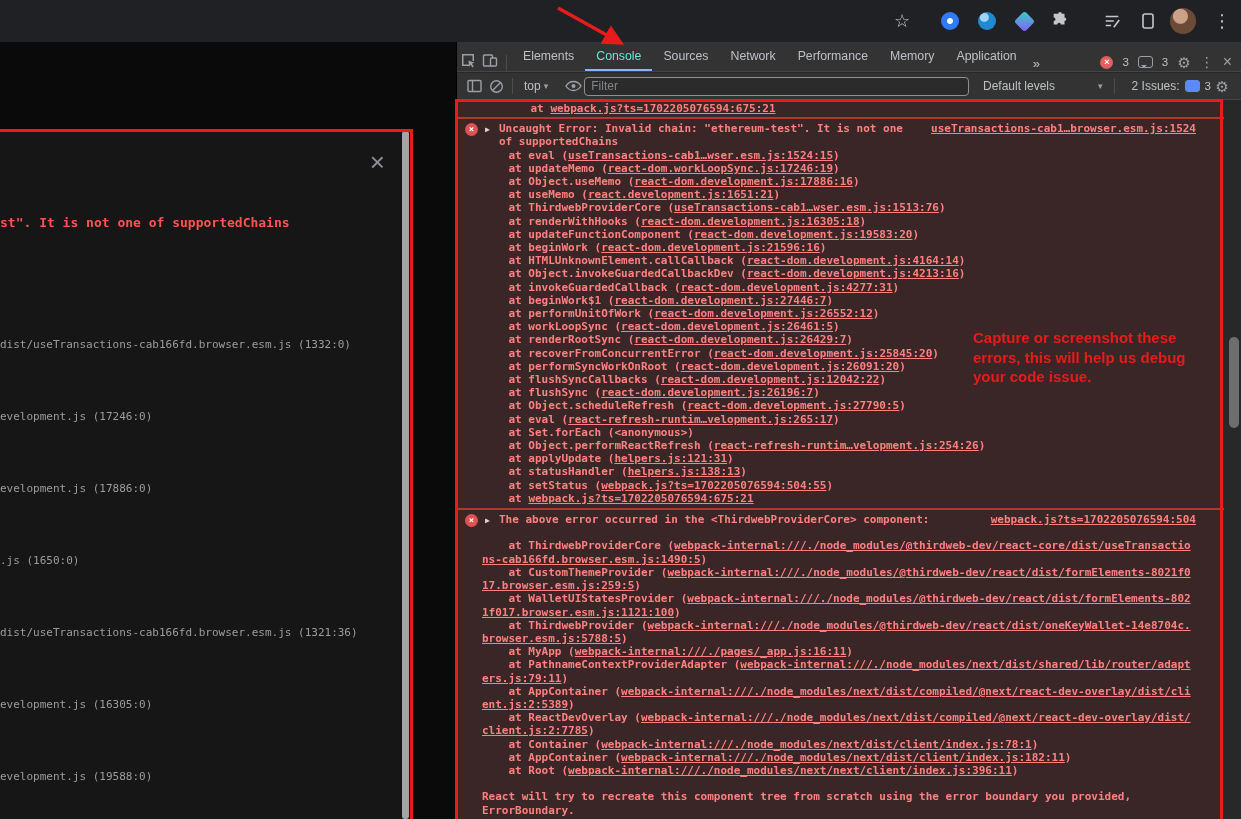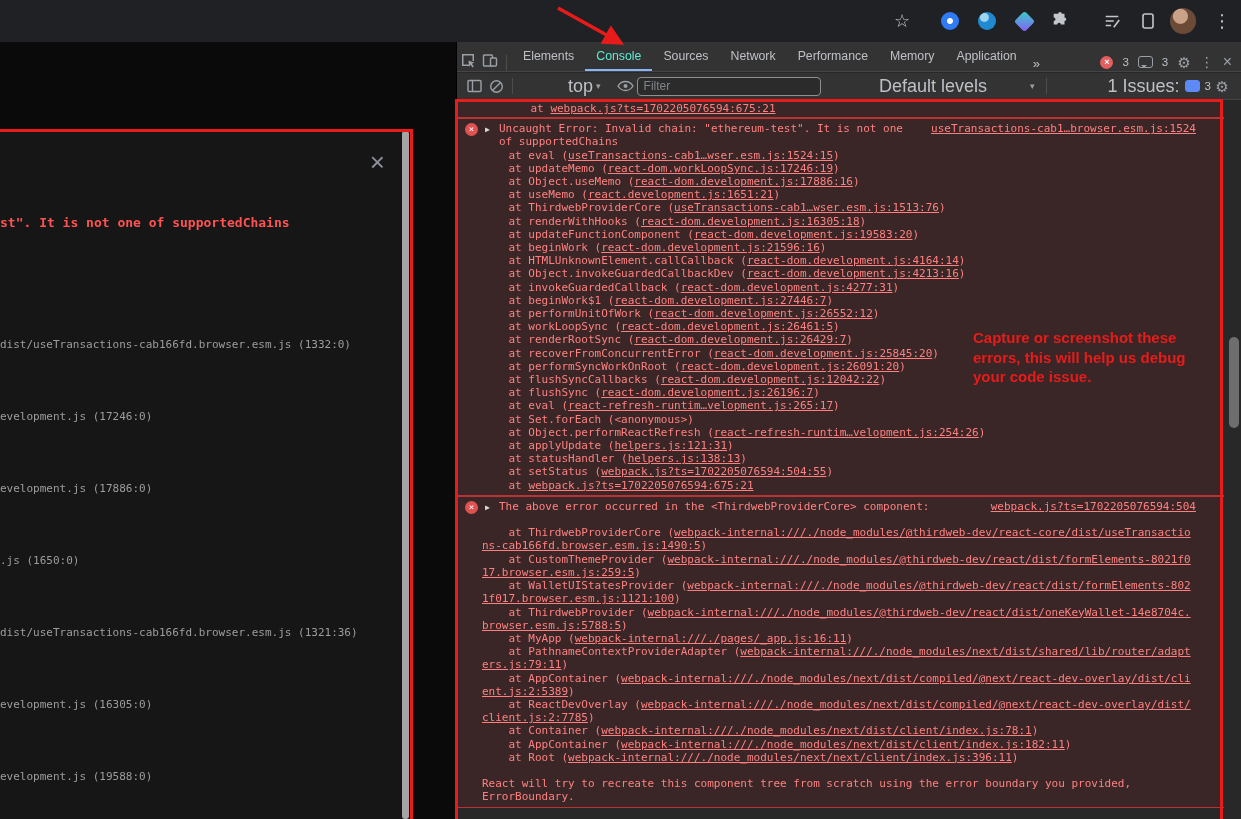--- a/index.html
+++ b/index.html
@@ -38,31 +38,31 @@
   .badge-num{color:#bdc1c6;font-size:11.5px;}
   .bubble{width:13px;height:10px;border:1.4px solid #9aa0a6;border-radius:3px;position:relative;}
   .bubble:after{content:"";position:absolute;left:2px;bottom:-4px;border:3px solid transparent;border-top-color:#9aa0a6;}
   .bubble.blue{border-color:#5e8af7;background:#5e8af7;}
   .bubble.blue:after{border-top-color:#5e8af7;}
   .gear-glyph{font-size:15px;color:#9aa0a6;line-height:15px;}
   .dots-glyph{font-size:14px;color:#9aa0a6;}
   .close-glyph{font-size:16px;color:#9aa0a6;}
 
   .dt-toolbar{position:absolute;left:0;top:31px;right:0;height:27px;background:#333333;border-bottom:1px solid #454545;display:flex;align-items:center;padding-left:6px;box-sizing:border-box;}
-  .tool-text{font-size:18px;color:#bdc1c6;white-space:nowrap;margin-left:44px;}
+  .tool-text{font-size:12px;color:#bdc1c6;white-space:nowrap;}
   .caret{font-size:9px;color:#9aa0a6;margin-left:3px;}
   .dd{display:flex;align-items:center;padding:0 6px;cursor:pointer;}
   .filter-input{width:383px;height:17px;background:#2b2b2b;border:1px solid #8e9193;border-radius:4px;color:#e8eaed;font-size:12px;padding:0 6px;outline:none;font-family:"Liberation Sans",sans-serif;}
   .filter-input::placeholder{color:#80868b;}
   .issues-wrap{display:flex;align-items:center;gap:5px;margin-left:12px;}
   .toolbar-gear{margin-left:auto;margin-right:8px;}
 
   
   .dt-console{position:absolute;left:0;top:58px;right:0;bottom:0;background:#282828;font-family:"DejaVu Sans Mono",monospace;font-size:11px;color:#ff8080;overflow:hidden;}
-  .err-block{position:relative;width:calc(100% - 17px);box-sizing:border-box;background:#3a2626;border-top:1px solid #b73434;border-bottom:1px solid #b73434;padding:3px 28px 3px 0;}
+  .err-block{position:relative;width:calc(100% - 17px);box-sizing:border-box;background:#3a2626;border-top:1px solid #b73434;border-bottom:1px solid #b73434;padding:3px 28px 3px 0;font-weight:bold;}
   .err-block.partial{border-top:none;padding-top:2px;padding-bottom:2px;}
   .err-head{position:relative;padding-left:42px;line-height:13.2px;}
   .err-icon{position:absolute;left:8px;top:1px;width:13px;height:13px;border-radius:50%;background:#e05252;color:#fff;font-size:9px;line-height:13px;text-align:center;}
   .expander{position:absolute;left:28px;top:1px;font-size:8px;color:#dadada;cursor:pointer;}
   .src-link{float:right;margin-left:10px;text-decoration:underline;color:#ff8080;cursor:pointer;}
   .err-stack{padding-left:25px;}
   .err-stack.deep{padding-left:47px;}
   .err-stack.spaced{margin-top:13.2px;}
   .stack-line{white-space:pre-wrap;word-break:break-all;line-height:13.2px;}
   .console-link{text-decoration:underline;color:#ff8080;cursor:pointer;}
@@ -195,21 +195,21 @@
             <circle cx="8.5" cy="6" r="2" fill="#9aa0a6"></circle>
           </svg>
       </span>
       <input class="filter-input" type="text" placeholder="Filter" style="">
       <div class="dd" style="margin-left:8px;gap:40px;">
         <span class="tool-text">Default levels</span>
         <span class="caret">▾</span>
       </div>
       <span class="dt-divider"></span>
       <div class="issues-wrap">
-        <span class="tool-text">1 Issues:</span>
+        <span class="tool-text">2 Issues:</span>
         <span class="bubble blue"></span>
         <span class="badge-num">3</span>
       </div>
       <span class="dt-icon toolbar-gear">
           <span class="gear-glyph">⚙</span>
         </span>
     </div>
 
     <div class="dt-console">
 
@@ -239,20 +239,21 @@
             <div class="stack-line"><span>    at Object.invokeGuardedCallbackDev (</span><span class="console-link">react-dom.development.js:4213:16</span><span>)</span></div>
             <div class="stack-line"><span>    at invokeGuardedCallback (</span><span class="console-link">react-dom.development.js:4277:31</span><span>)</span></div>
             <div class="stack-line"><span>    at beginWork$1 (</span><span class="console-link">react-dom.development.js:27446:7</span><span>)</span></div>
             <div class="stack-line"><span>    at performUnitOfWork (</span><span class="console-link">react-dom.development.js:26552:12</span><span>)</span></div>
             <div class="stack-line"><span>    at workLoopSync (</span><span class="console-link">react-dom.development.js:26461:5</span><span>)</span></div>
             <div class="stack-line"><span>    at renderRootSync (</span><span class="console-link">react-dom.development.js:26429:7</span><span>)</span></div>
             <div class="stack-line"><span>    at recoverFromConcurrentError (</span><span class="console-link">react-dom.development.js:25845:20</span><span>)</span></div>
             <div class="stack-line"><span>    at performSyncWorkOnRoot (</span><span class="console-link">react-dom.development.js:26091:20</span><span>)</span></div>
             <div class="stack-line"><span>    at flushSyncCallbacks (</span><span class="console-link">react-dom.development.js:12042:22</span><span>)</span></div>
             <div class="stack-line"><span>    at flushSync (</span><span class="console-link">react-dom.development.js:26196:7</span><span>)</span></div>
+            <div class="stack-line"><span>    at Object.scheduleRefresh (</span><span class="console-link">react-dom.development.js:27790:5</span><span>)</span></div>
             <div class="stack-line"><span>    at eval (</span><span class="console-link">react-refresh-runtim…velopment.js:265:17</span><span>)</span></div>
             <div class="stack-line"><span>    at Set.forEach (&lt;anonymous&gt;)</span></div>
             <div class="stack-line"><span>    at Object.performReactRefresh (</span><span class="console-link">react-refresh-runtim…velopment.js:254:26</span><span>)</span></div>
             <div class="stack-line"><span>    at applyUpdate (</span><span class="console-link">helpers.js:121:31</span><span>)</span></div>
             <div class="stack-line"><span>    at statusHandler (</span><span class="console-link">helpers.js:138:13</span><span>)</span></div>
             <div class="stack-line"><span>    at setStatus (</span><span class="console-link">webpack.js?ts=1702205076594:504:55</span><span>)</span></div>
             <div class="stack-line"><span>    at </span><span class="console-link">webpack.js?ts=1702205076594:675:21</span></div>
           </div>
       </div>
 

